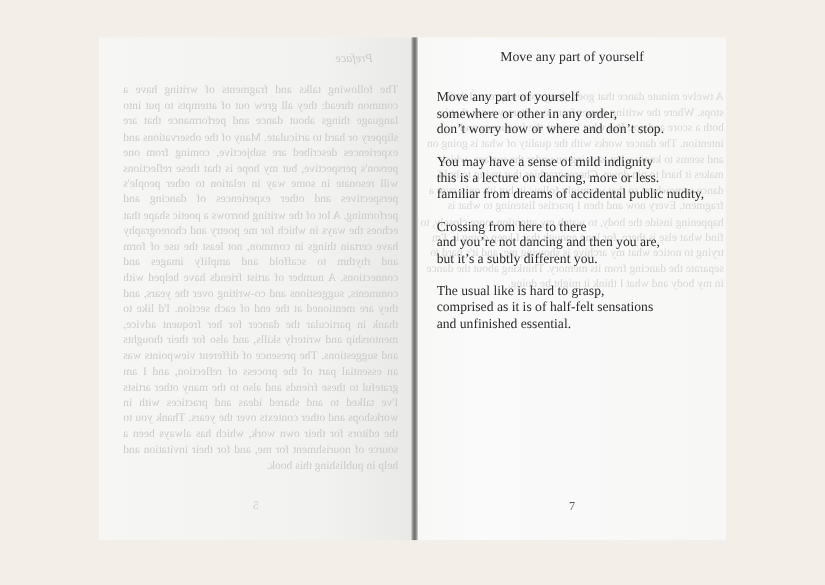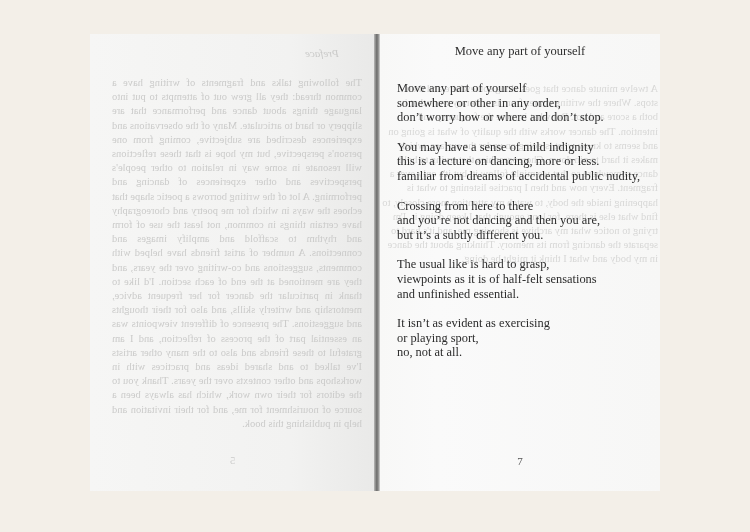--- a/index.html
+++ b/index.html
@@ -98,26 +98,21 @@
         <span class="line">this is a lecture on dancing, more or less.</span>
         <span class="line">familiar from dreams of accidental public nudity,</span>
       </div>
       <div class="stanza">
         <span class="line">Crossing from here to there</span>
         <span class="line">and you’re not dancing and then you are,</span>
         <span class="line">but it’s a subtly different you.</span>
       </div>
       <div class="stanza">
         <span class="line">The usual like is hard to grasp,</span>
-        <span class="line">viewpoints as it is of half-felt sensations</span>
+        <span class="line">comprised as it is of half-felt sensations</span>
         <span class="line">and unfinished essential.</span>
-      </div>
-      <div class="stanza">
-        <span class="line">It isn’t as evident as exercising</span>
-        <span class="line">or playing sport,</span>
-        <span class="line">no, not at all.</span>
       </div>
     </div>
 
     <div class="folio">7</div>
   </div>
 
 </div>
 
 </body></html>

